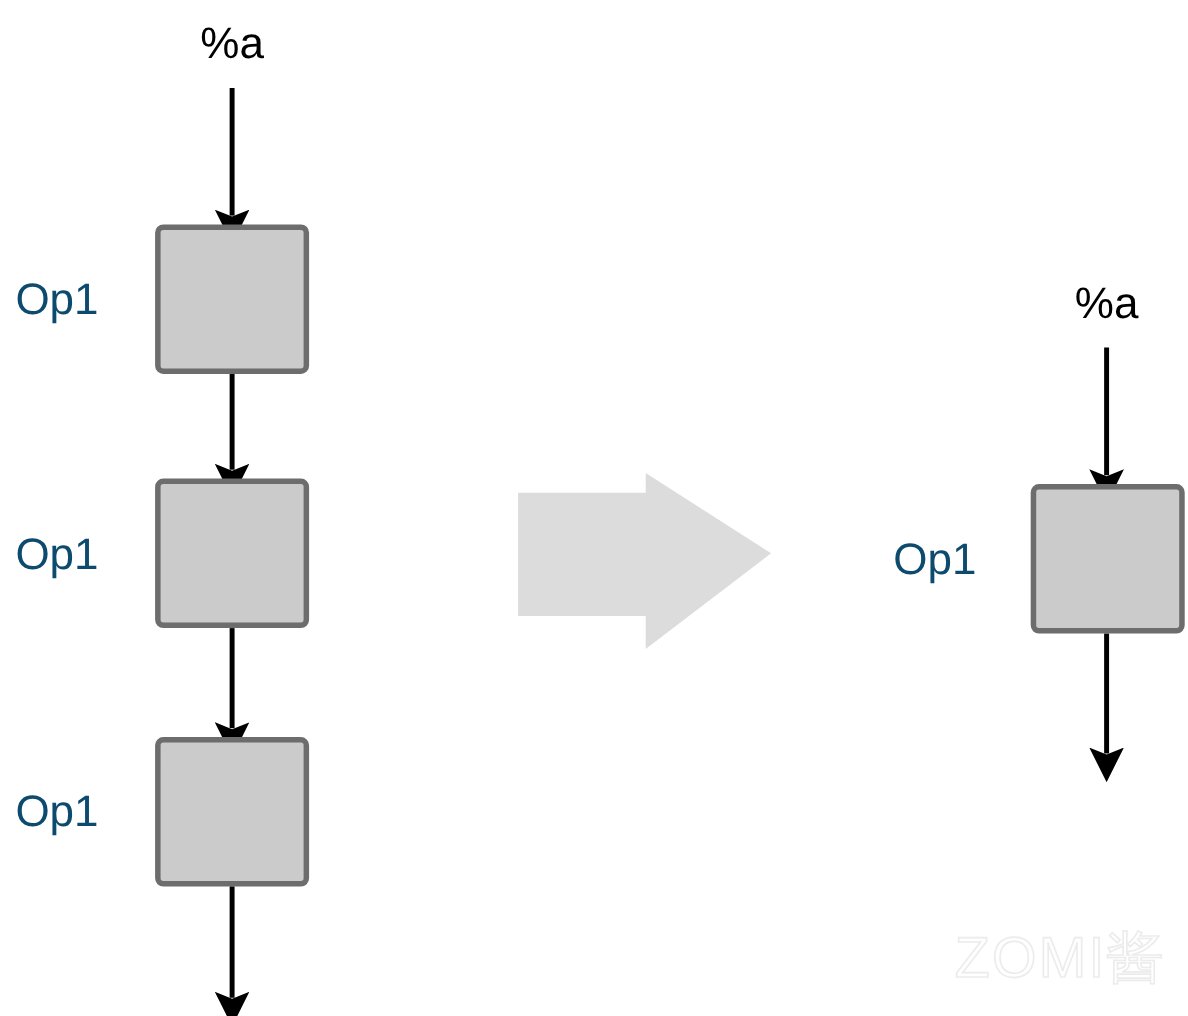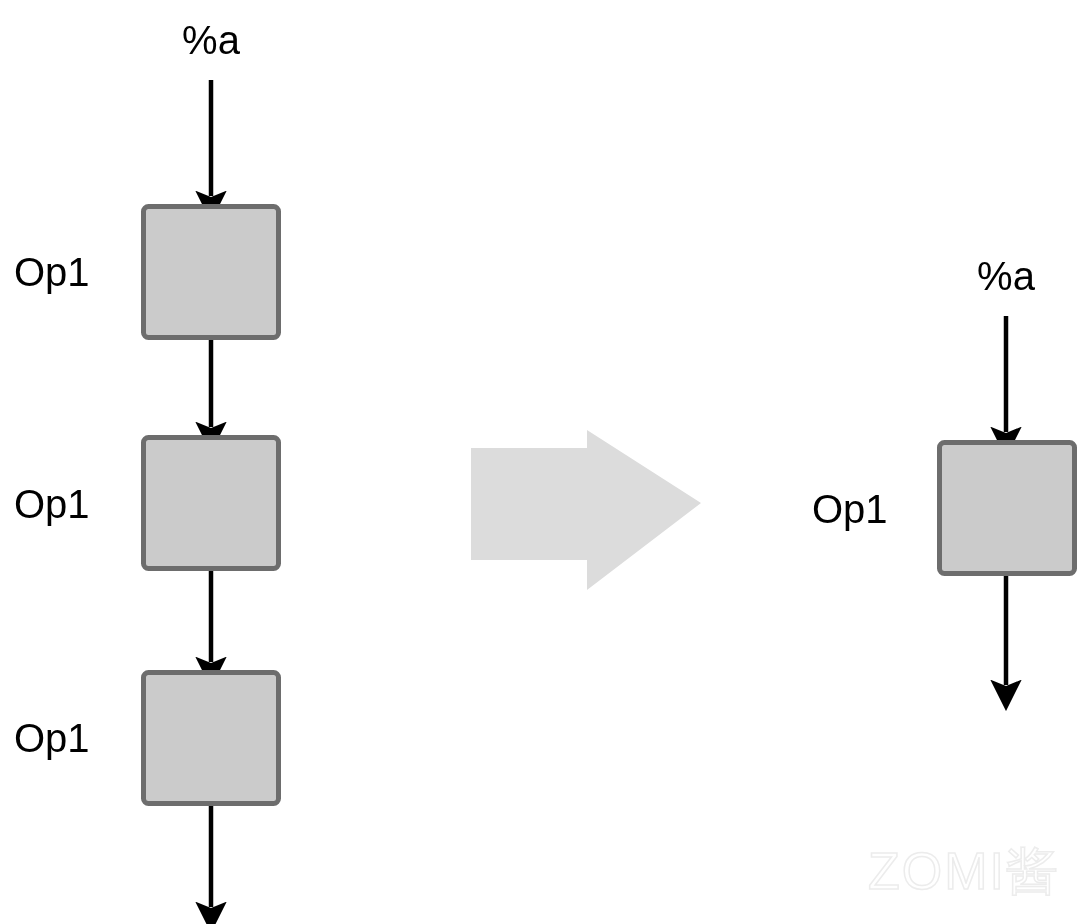--- a/index.html
+++ b/index.html
@@ -19,21 +19,21 @@
     position: absolute;
     left: 0;
     top: 0;
     width: 1080px;
     height: 924px;
   }
   .node-label {
     position: absolute;
     font-family: "Liberation Sans", sans-serif;
     font-size: 40px;
-    color: #000000;
+    color: #0c4a6e;
     white-space: nowrap;
     line-height: 1;
   }
   .value-label {
     position: absolute;
     font-family: "Liberation Sans", sans-serif;
     font-size: 40px;
     color: #000000;
     white-space: nowrap;
     line-height: 1;

